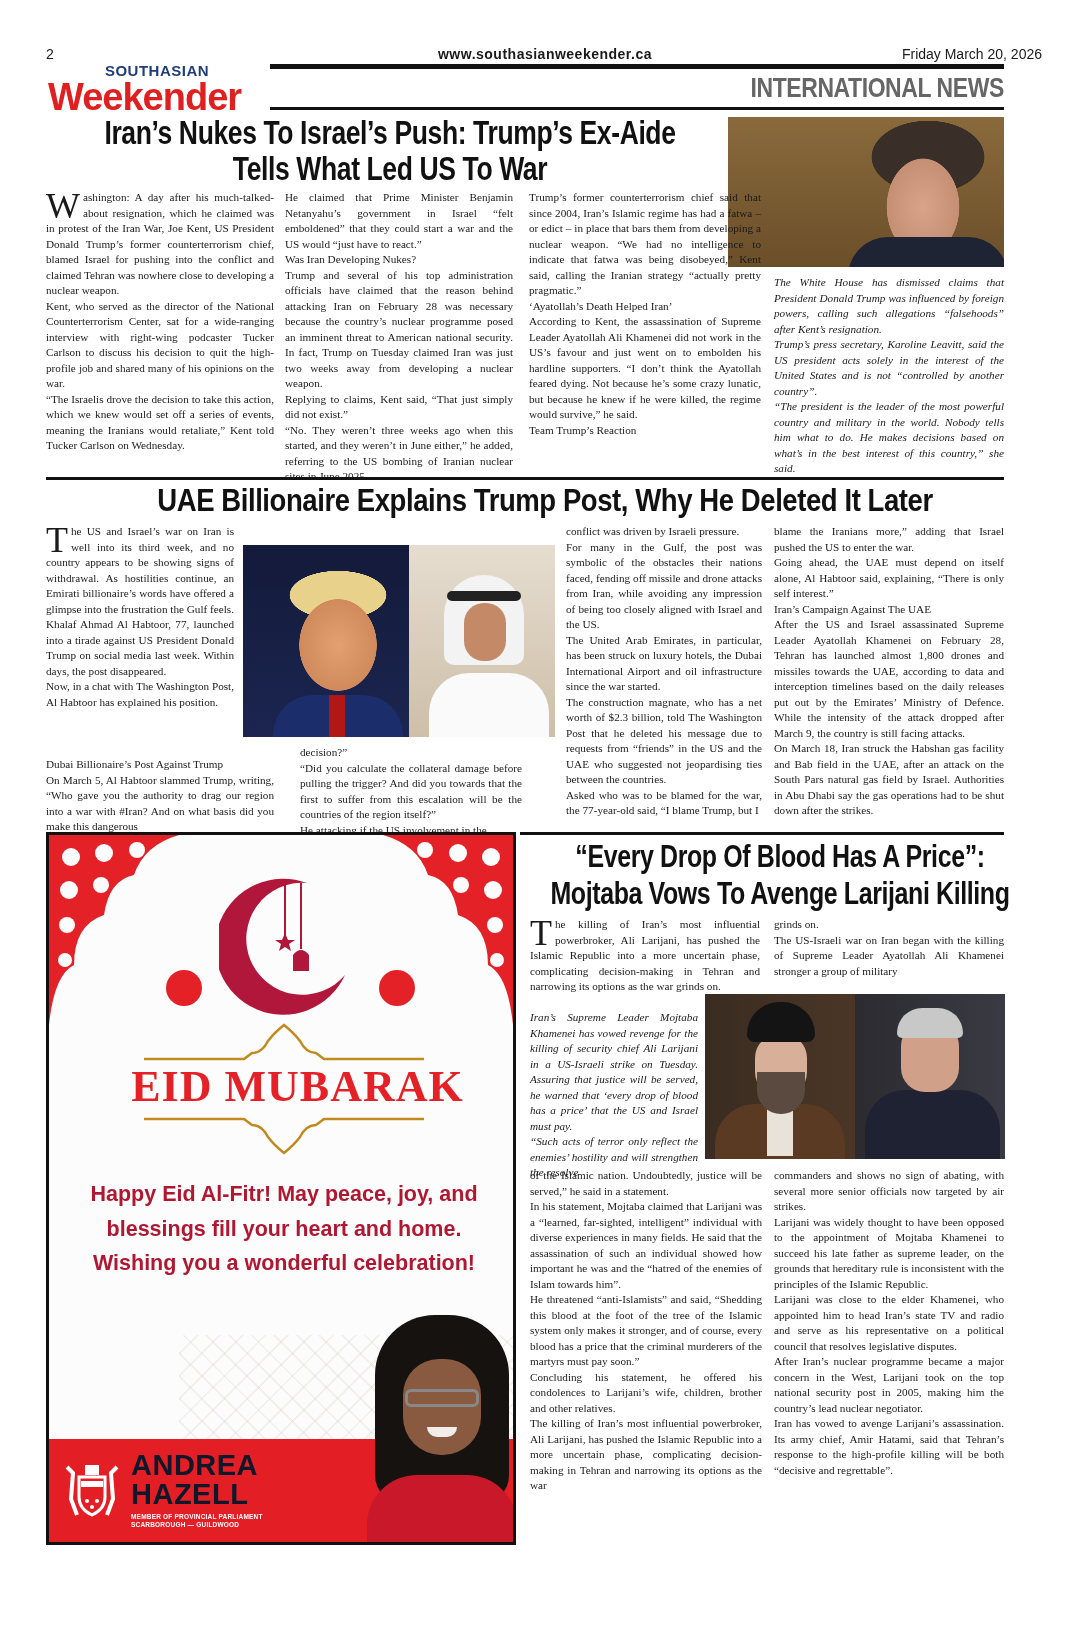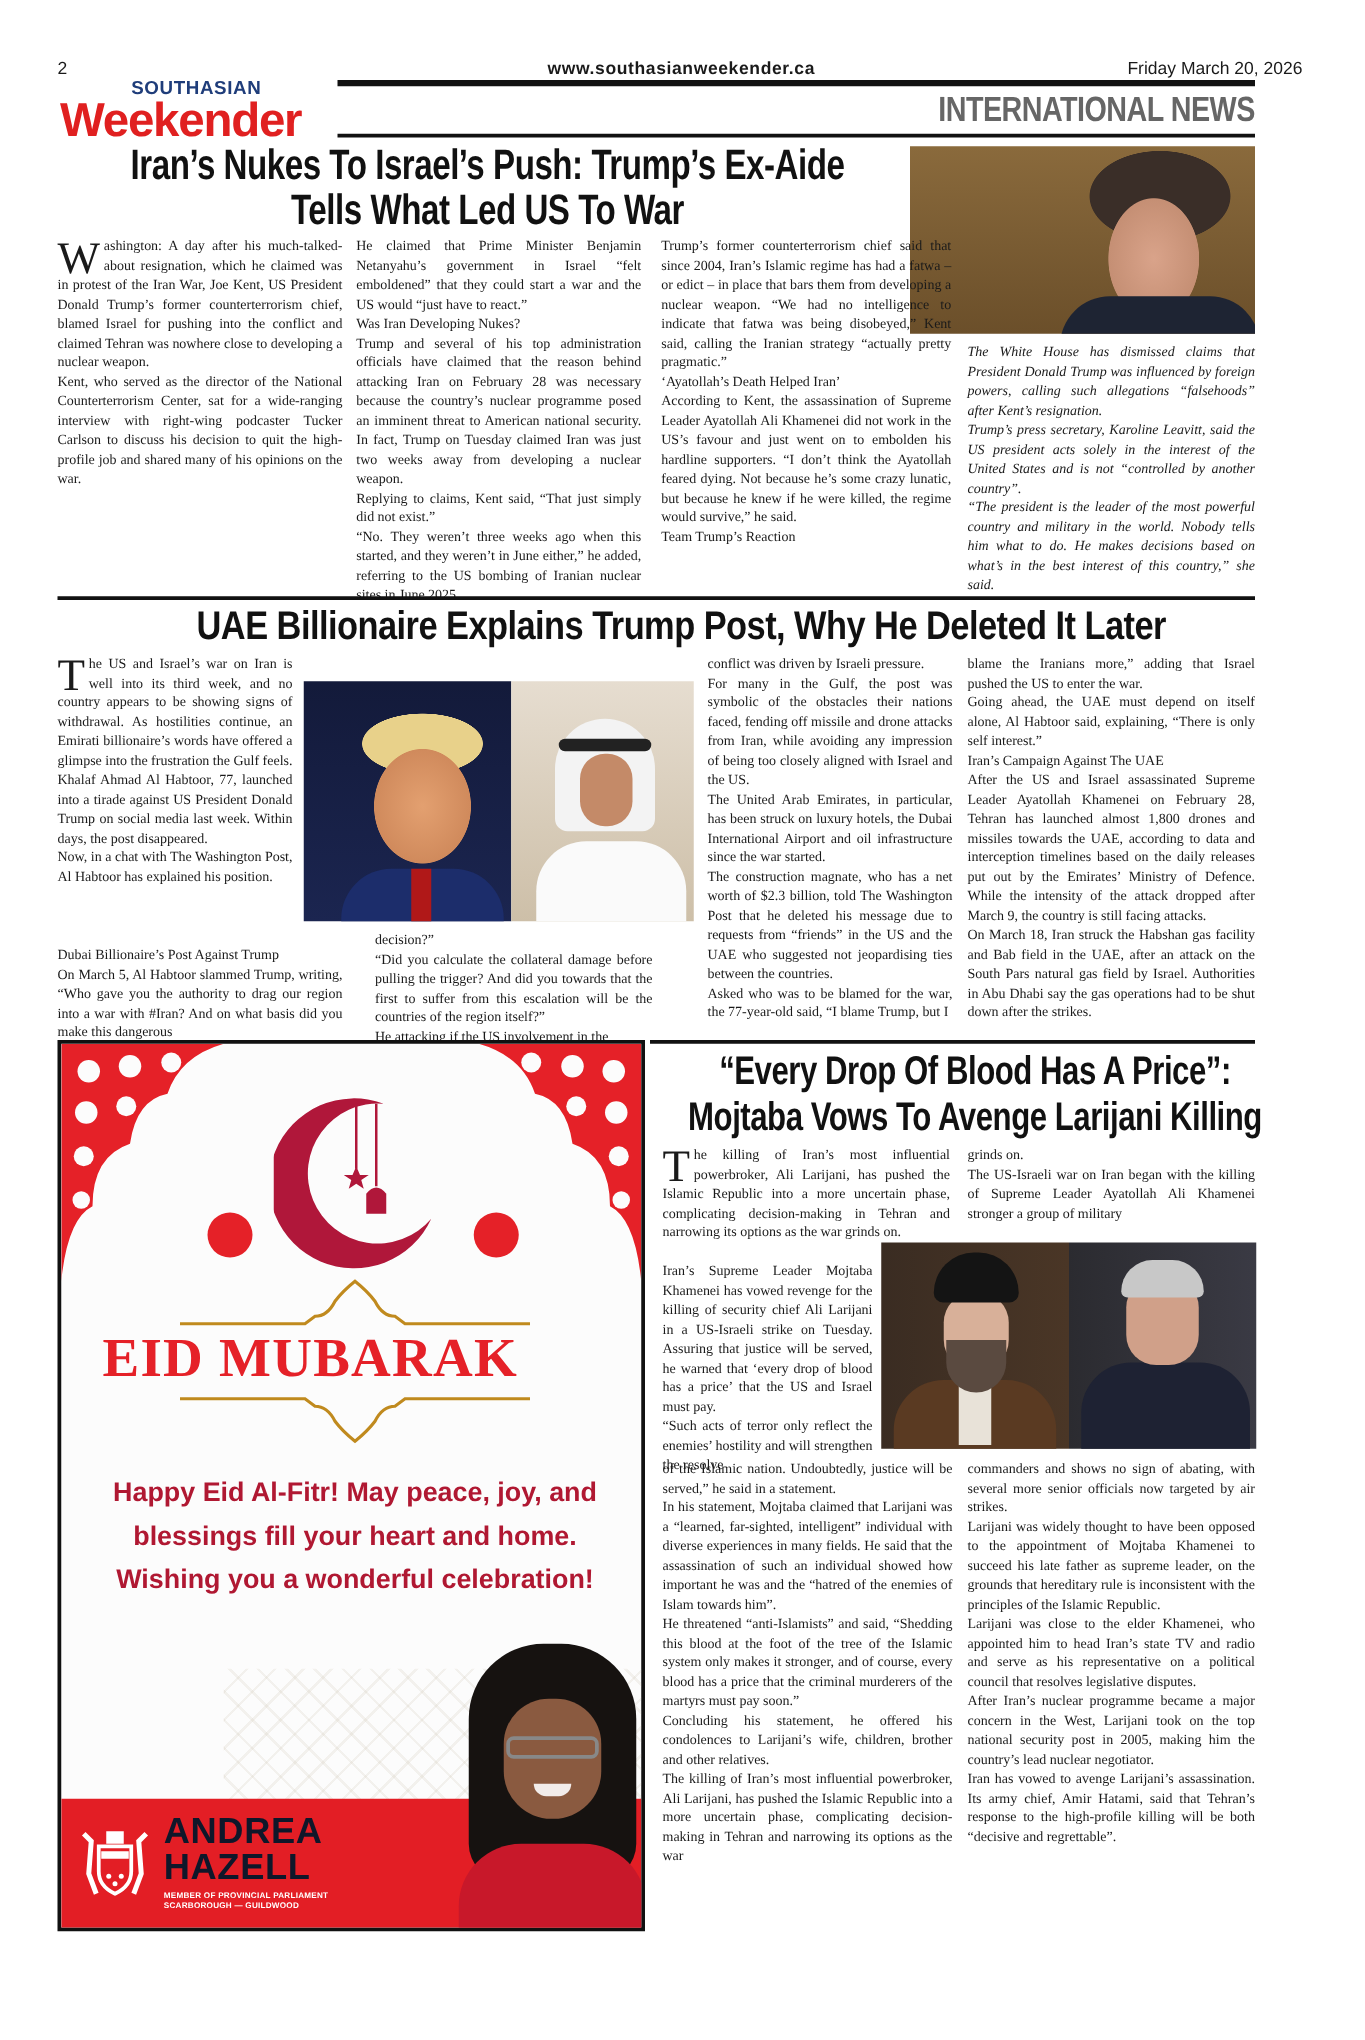--- a/index.html
+++ b/index.html
@@ -71,21 +71,21 @@
   
   .ad { left: 46px; top: 832px; width: 470px; height: 713px; border: 3px solid #111; background: #fcfcfc; overflow: hidden; }
   .ad-corner { position: absolute; top: 0; width: 130px; height: 190px; }
   .ad-corner.left { left: 0; }
   .ad-corner.right { right: 0; }
   .ad-moon { position: absolute; left: 170px; top: 40px; width: 130px; height: 150px; }
   .ad-dot { position: absolute; top: 135px; width: 36px; height: 36px; border-radius: 50%; background: #e52128; }
   .ad-dot.l { left: 117px; }
   .ad-dot.r { left: 330px; }
   .ad-arch { position: absolute; left: 95px; top: 188px; width: 280px; height: 40px; }
-  .ad-title { position: absolute; left: 0; top: 226px; width: 100%; text-align: left; font: bold 44px "Liberation Serif", "DejaVu Serif", serif; color: #e52128; letter-spacing: 1px; padding-left: 33px; }
+  .ad-title { position: absolute; left: 0; top: 226px; width: 100%; text-align: center; font: bold 44px "Liberation Serif", "DejaVu Serif", serif; color: #e52128; letter-spacing: 1px; padding-left: 33px; }
   .ad-arch2 { position: absolute; left: 95px; top: 280px; width: 280px; height: 40px; }
   .ad-msg { position: absolute; left: 20px; top: 342px; width: 430px; text-align: center; font: bold 21.5px "Liberation Sans", "DejaVu Sans", sans-serif; color: #b01832; line-height: 34.5px; }
   .ad-pattern { position: absolute; left: 130px; top: 500px; width: 340px; height: 110px; background:
       repeating-linear-gradient(45deg, rgba(200,190,170,0.18) 0 2px, transparent 2px 16px),
       repeating-linear-gradient(-45deg, rgba(200,190,170,0.18) 0 2px, transparent 2px 16px); }
   .ad-band { position: absolute; left: 0; top: 604px; width: 100%; height: 106px; background: #e31e25; }
   .ad-crest { position: absolute; left: 14px; top: 20px; width: 58px; height: 60px; }
   .ad-name { position: absolute; left: 82px; top: 12px; font: bold 29px "Liberation Sans", "DejaVu Sans", sans-serif; color: #0f172a; line-height: 29px; letter-spacing: 0.5px; }
   .ad-role { position: absolute; left: 82px; top: 74px; font: bold 6.5px "Liberation Sans", sans-serif; color: #ffffff; line-height: 8px; letter-spacing: 0.2px; }
   .ad-person { position: absolute; left: 318px; top: 480px; width: 150px; height: 230px; }
@@ -118,20 +118,21 @@
   <div>Tells What Led US To War</div>
 </div>
 <div class="abs photo photo-kent">
   <div class="suit"></div>
 </div>
 
 <div class="abs col" style="left:46px; top:190px; width:228px;">
   <span class="drop">W</span>
   <p>ashington: A day after his much-talked-about resignation, which he claimed was in protest of the Iran War, Joe Kent, US President Donald Trump’s former counterterrorism chief, blamed Israel for pushing into the conflict and claimed Tehran was nowhere close to developing a nuclear weapon.</p>
   <p>Kent, who served as the director of the National Counterterrorism Center, sat for a wide-ranging interview with right-wing podcaster Tucker Carlson to discuss his decision to quit the high-profile job and shared many of his opinions on the war.</p>
+  <p>“The Israelis drove the decision to take this action, which we knew would set off a series of events, meaning the Iranians would retaliate,” Kent told Tucker Carlson on Wednesday.</p>
 </div>
 <div class="abs col" style="left:285px; top:190px; width:228px;">
   <p>He claimed that Prime Minister Benjamin Netanyahu’s government in Israel “felt emboldened” that they could start a war and the US would “just have to react.”</p>
   <p>Was Iran Developing Nukes?</p>
   <p>Trump and several of his top administration officials have claimed that the reason behind attacking Iran on February 28 was necessary because the country’s nuclear programme posed an imminent threat to American national security. In fact, Trump on Tuesday claimed Iran was just two weeks away from developing a nuclear weapon.</p>
   <p>Replying to claims, Kent said, “That just simply did not exist.”</p>
   <p>“No. They weren’t three weeks ago when this started, and they weren’t in June either,” he added, referring to the US bombing of Iranian nuclear sites in June 2025.</p>
 </div>
 <div class="abs col" style="left:529px; top:190px; width:232px;">
   <p>Trump’s former counterterrorism chief said that since 2004, Iran’s Islamic regime has had a fatwa – or edict – in place that bars them from developing a nuclear weapon. “We had no intelligence to indicate that fatwa was being disobeyed,” Kent said, calling the Iranian strategy “actually pretty pragmatic.”</p>
@@ -276,21 +277,21 @@
   <div class="turban"></div>
   <div class="suit2"></div>
   <div class="face2"></div>
   <div class="hair2"></div>
 </div>
 
 <div class="abs col" style="left:530px; top:917px; width:230px;">
   <span class="drop">T</span>
   <p>he killing of Iran’s most influential powerbroker, Ali Larijani, has pushed the Islamic Republic into a more uncertain phase, complicating decision-making in Tehran and narrowing its options as the war grinds on.</p>
 </div>
-<div class="abs col" style="left:530px; top:1010px; width:168px;">
+<div class="abs col" style="left:530px; top:1010px; width:168px;font-style:italic;">
   <p>Iran’s Supreme Leader Mojtaba Khamenei has vowed revenge for the killing of security chief Ali Larijani in a US-Israeli strike on Tuesday. Assuring that justice will be served, he warned that ‘every drop of blood has a price’ that the US and Israel must pay.</p>
   <p>“Such acts of terror only reflect the enemies’ hostility and will strengthen the resolve</p>
 </div>
 <div class="abs col" style="left:530px; top:1168px; width:232px;">
   <p>of the Islamic nation. Undoubtedly, justice will be served,” he said in a statement.</p>
   <p>In his statement, Mojtaba claimed that Larijani was a “learned, far-sighted, intelligent” individual with diverse experiences in many fields. He said that the assassination of such an individual showed how important he was and the “hatred of the enemies of Islam towards him”.</p>
   <p>He threatened “anti-Islamists” and said, “Shedding this blood at the foot of the tree of the Islamic system only makes it stronger, and of course, every blood has a price that the criminal murderers of the martyrs must pay soon.”</p>
   <p>Concluding his statement, he offered his condolences to Larijani’s wife, children, brother and other relatives.</p>
   <p>The killing of Iran’s most influential powerbroker, Ali Larijani, has pushed the Islamic Republic into a more uncertain phase, complicating decision-making in Tehran and narrowing its options as the war</p>
 </div>

